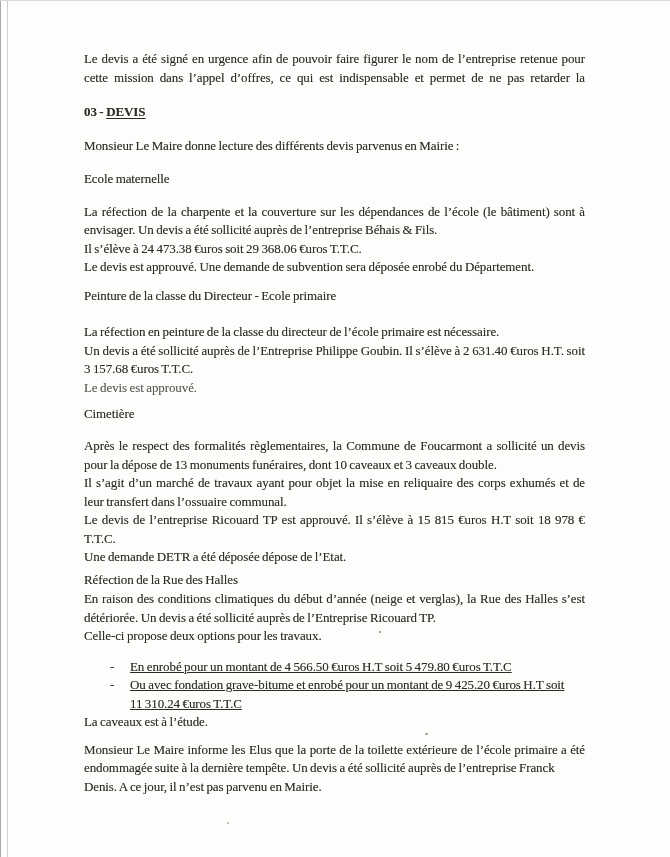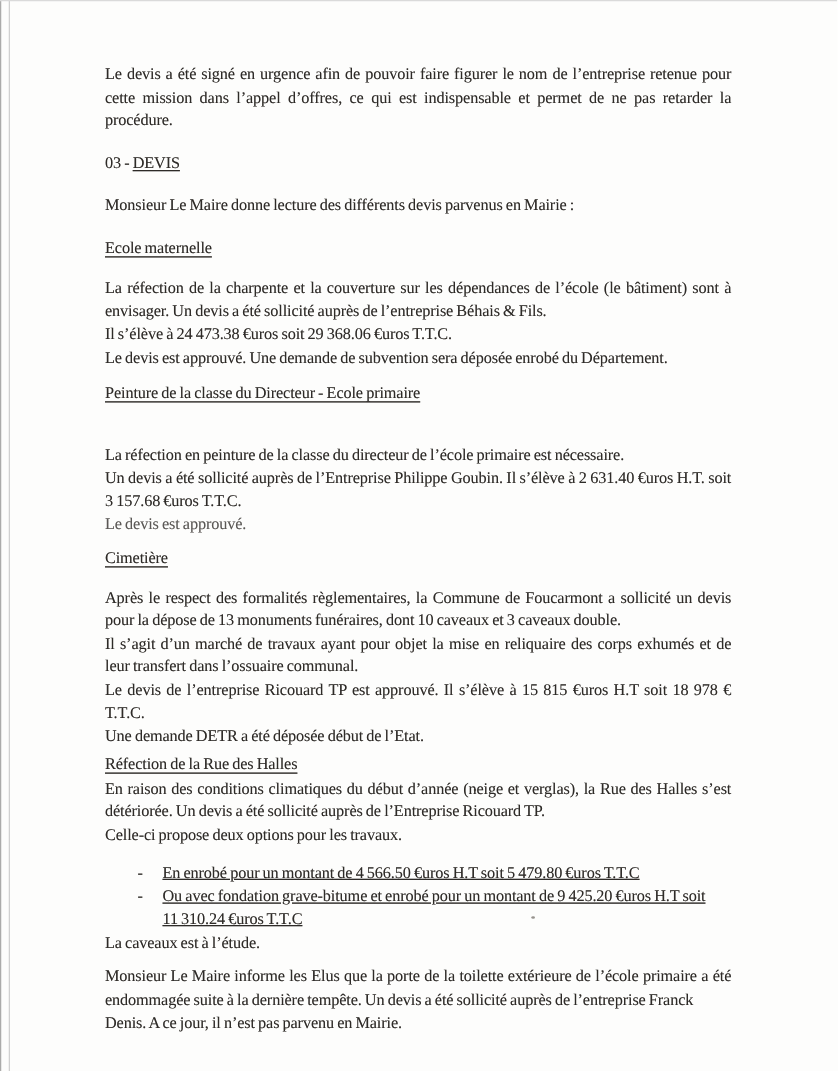--- a/index.html
+++ b/index.html
@@ -21,23 +21,23 @@
 
   .doc{
     position:absolute;left:84px;top:50px;width:501px;
     font-size:13px;line-height:18.5px;
     letter-spacing:-0.1px;word-spacing:-0.6px;
     text-shadow:0 0 0.45px rgba(55,50,45,.4);
   }
   .line{text-align:left;white-space:normal;}
   .line.j{text-align:justify;text-align-last:justify;}
   .line.faint{opacity:.78;}
-  .b{font-weight:normal;}
+  .b{font-weight:bold;}
   .u{text-decoration:underline;text-underline-offset:2px;text-decoration-thickness:1px;}
-  .subheading{text-decoration:underline;text-underline-offset:2.5px;text-decoration-thickness:1px;}
+  .subheading{text-underline-offset:2.5px;text-decoration-thickness:1px;}
   .li{display:flex;}
   .li .dash{flex:0 0 20px;margin-left:26px;}
   .li .txt{flex:1;text-decoration:underline;}
 </style>
 </head>
 <body>
 
 <div class="page">
 
   <div class="edge-left-outer"></div>
@@ -45,21 +45,20 @@
   <div class="edge-top"></div>
   <div class="speck s1"></div>
   <div class="speck s2"></div>
   <div class="speck s3"></div>
 
   <div class="doc">
 
     <div class="block">
       <div class="line j">Le devis a été signé en urgence afin de pouvoir faire figurer le nom de l’entreprise retenue pour</div>
       <div class="line j">cette mission dans l’appel d’offres, ce qui est indispensable et permet de ne pas retarder la</div>
-      <div class="line">procédure.</div>
     </div>
 
     <div class="block" style="margin-top:15.5px">
       <span class="b">03 - </span><span class="b u">DEVIS</span>
     </div>
 
     <div class="block" style="margin-top:15.5px">
       <div class="line">Monsieur Le Maire donne lecture des différents devis parvenus en Mairie :</div>
     </div>
 
@@ -69,38 +68,38 @@
     <div class="block" style="margin-top:14px">
       <div class="line j">La réfection de la charpente et la couverture sur les dépendances de l’école (le bâtiment) sont à</div>
       <div class="line">envisager. Un devis a été sollicité auprès de l’entreprise Béhais &amp; Fils.</div>
       <div class="line">Il s’élève à 24 473.38 €uros soit 29 368.06 €uros T.T.C.</div>
       <div class="line">Le devis est approuvé. Une demande de subvention sera déposée enrobé du Département.</div>
     </div>
 
     <div class="block" style="margin-top:10px">
       <span class="subheading">Peinture de la classe du Directeur - Ecole primaire</span>
     </div>
-    <div class="block" style="margin-top:31px">
+    <div class="block" style="margin-top:18px">
       <div class="line">La réfection en peinture de la classe du directeur de l’école primaire est nécessaire.</div>
       <div class="line j">Un devis a été sollicité auprès de l’Entreprise Philippe Goubin. Il s’élève à 2 631.40 €uros H.T. soit</div>
       <div class="line">3 157.68 €uros T.T.C.</div>
       <div class="line faint">Le devis est approuvé.</div>
     </div>
 
     <div class="block" style="margin-top:8px">
       <span class="subheading">Cimetière</span>
     </div>
     <div class="block" style="margin-top:13.5px">
       <div class="line j">Après le respect des formalités règlementaires, la Commune de Foucarmont a sollicité un devis</div>
       <div class="line">pour la dépose de 13 monuments funéraires, dont 10 caveaux et 3 caveaux double.</div>
       <div class="line j">Il s’agit d’un marché de travaux ayant pour objet la mise en reliquaire des corps exhumés et de</div>
       <div class="line">leur transfert dans l’ossuaire communal.</div>
       <div class="line j">Le devis de l’entreprise Ricouard TP est approuvé. Il s’élève à 15 815 €uros H.T soit 18 978 €</div>
       <div class="line">T.T.C.</div>
-      <div class="line">Une demande DETR a été déposée début de l’Etat.</div>
+      <div class="line">Une demande DETR a été déposée dépose de l’Etat.</div>
     </div>
 
     <div class="block" style="margin-top:4px">
       <span class="subheading">Réfection de la Rue des Halles</span>
     </div>
     <div class="block" style="margin-top:1px">
       <div class="line j">En raison des conditions climatiques du début d’année (neige et verglas), la Rue des Halles s’est</div>
       <div class="line">détériorée. Un devis a été sollicité auprès de l’Entreprise Ricouard TP.</div>
       <div class="line">Celle-ci propose deux options pour les travaux.</div>
     </div>

